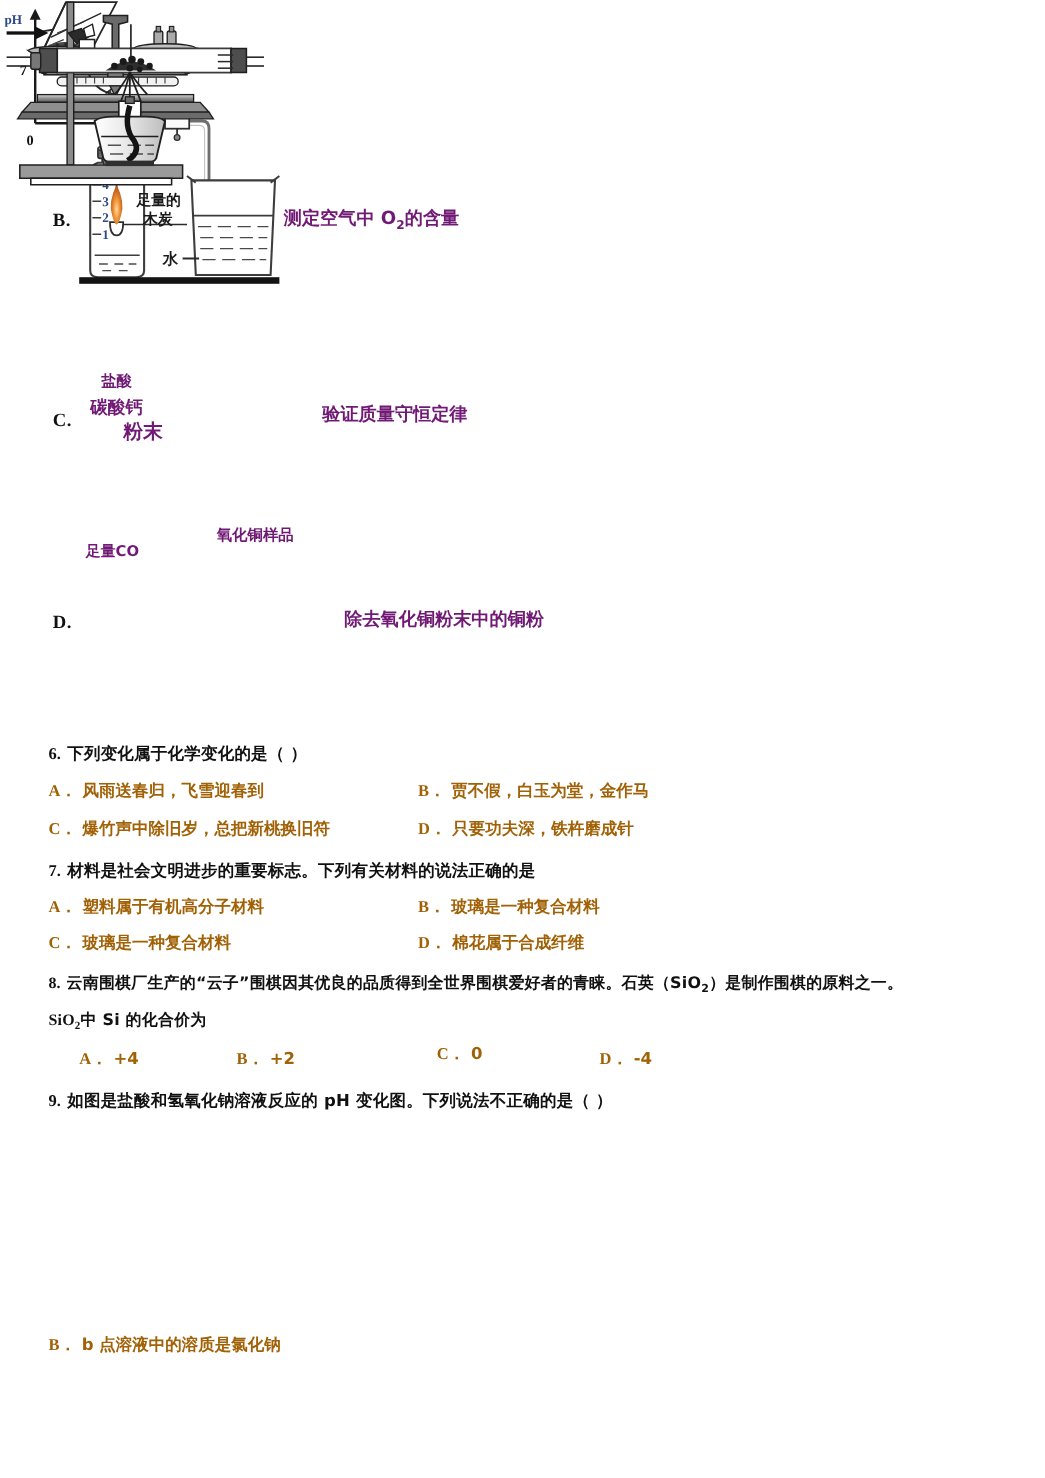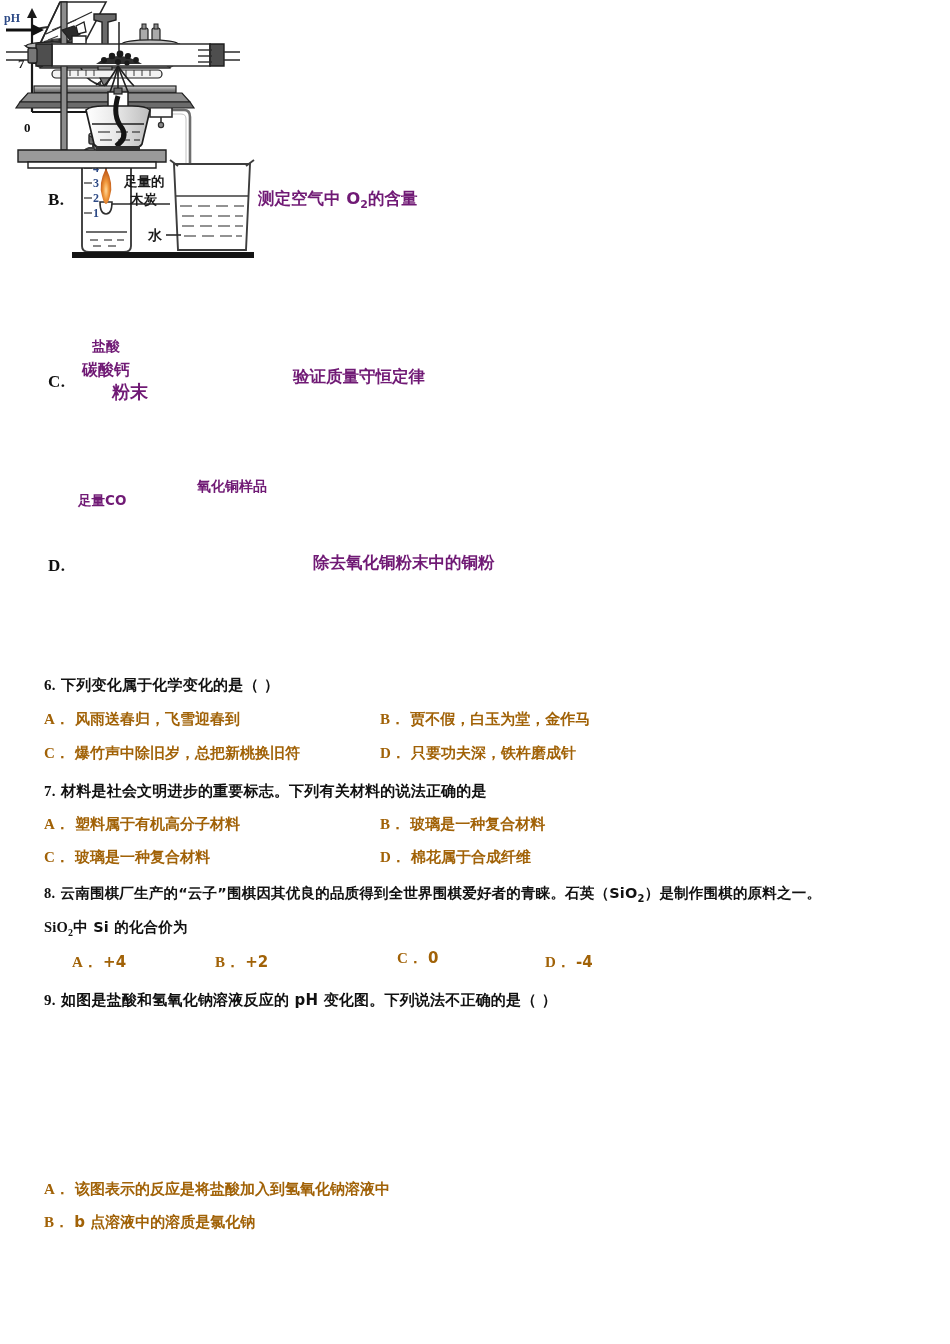--- a/index.html
+++ b/index.html
@@ -453,22 +453,18 @@
 
       <line x1="96" y1="85" x2="105" y2="78" stroke="#1a1a1a" stroke-width="1.4"></line>
       <text x="106" y="78" font-family="'Liberation Serif',serif" font-size="11" font-weight="bold" fill="#111">c</text>
 
       <text x="4" y="22" font-family="'Liberation Serif',serif" font-size="12" font-weight="bold" fill="#2d4a86">pH</text>
       <text x="18" y="68" font-family="'Liberation Serif',serif" font-size="13" font-weight="bold" fill="#111">7</text>
       <text x="24" y="132" font-family="'Liberation Serif',serif" font-size="13" font-weight="bold" fill="#111">0</text>
     </svg>
   </div>
 
-  <div class="choice" style="left:44px;top:1180px;">
-    <span class="mk">A．</span>
-    <span>该图表示的反应是将盐酸加入到氢氧化钠溶液中</span>
-  </div>
   <div class="choice" style="left:44px;top:1213px;">
     <span class="mk">B．</span>
     <span>b 点溶液中的溶质是氯化钠</span>
   </div>
 
 </div>
 
 </body></html>

